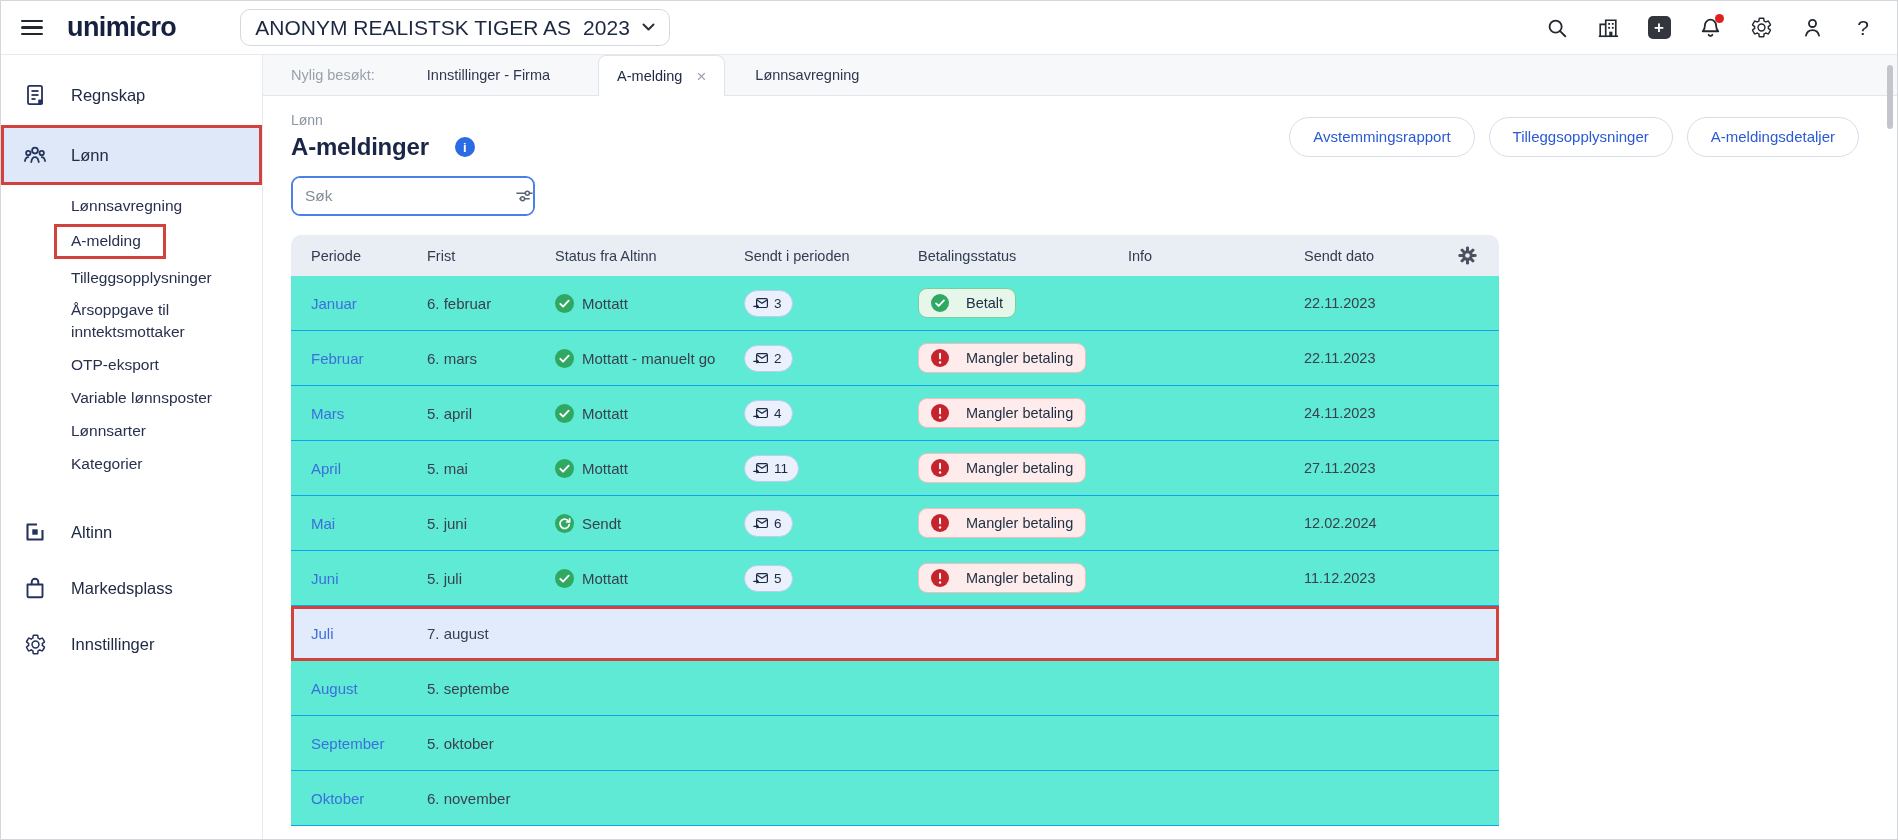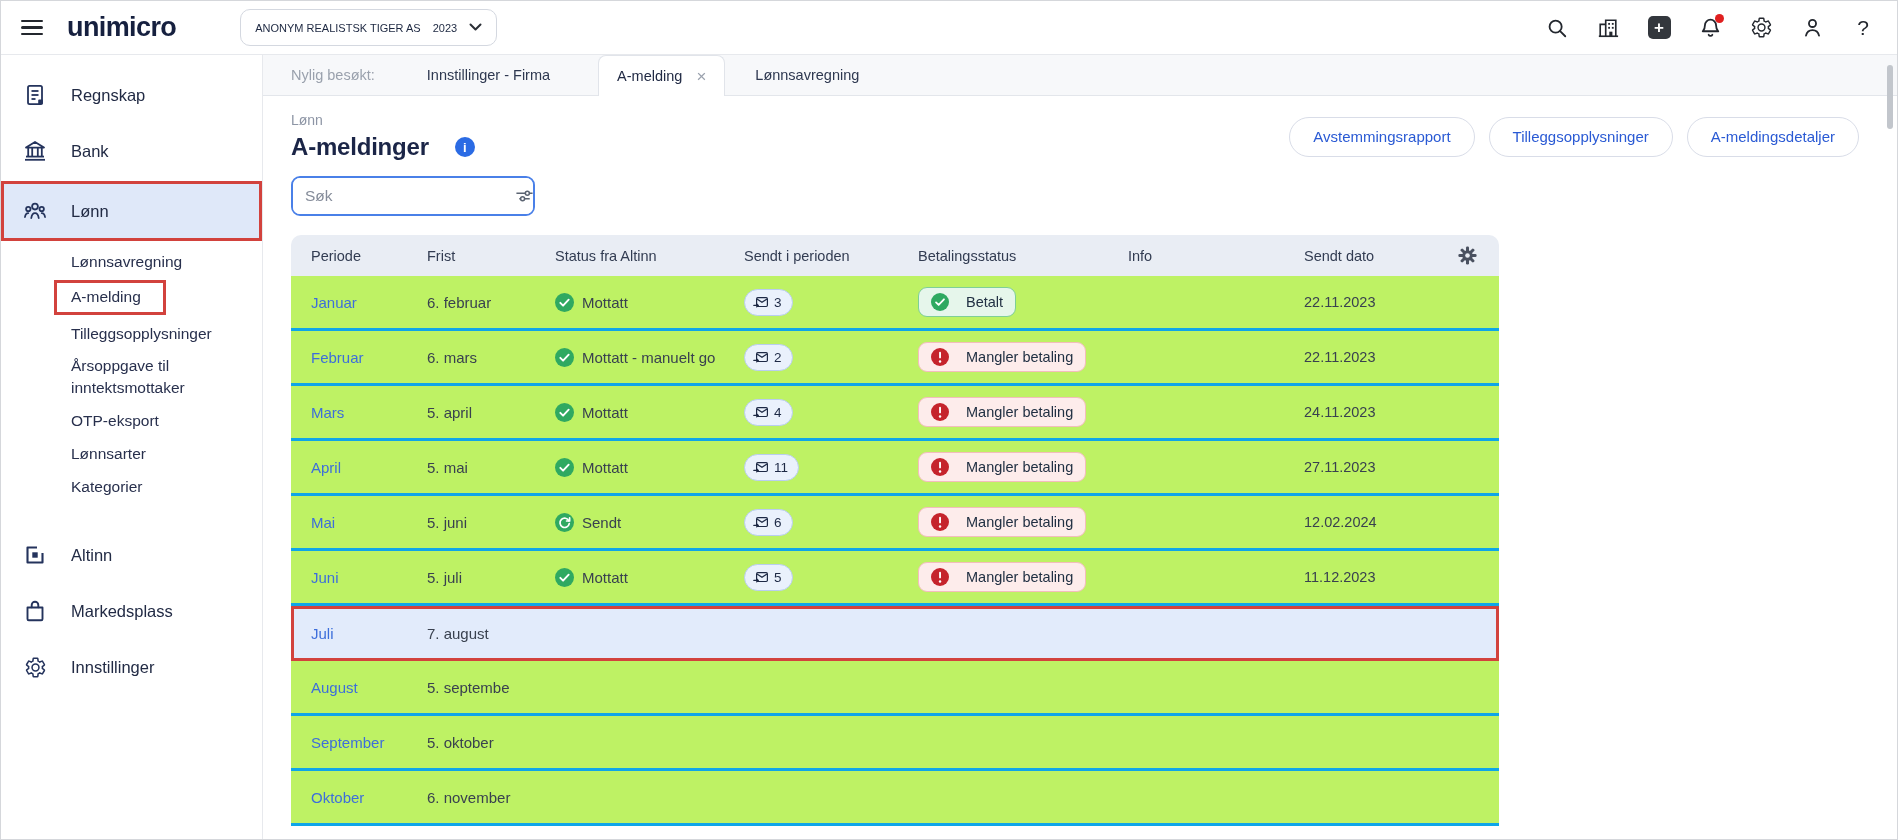--- a/index.html
+++ b/index.html
@@ -4,21 +4,21 @@
 <style>
   * { margin:0; padding:0; box-sizing:border-box; }
   html,body { width:1898px; height:840px; font-family:"Liberation Sans", sans-serif; background:#fff; }
   .screen { width:1898px; height:840px; border:1px solid #d5d7db; background:#fff; display:flex; flex-direction:column; overflow:hidden; position:relative; }
 
   
   .topbar { height:54px; flex:0 0 54px; display:flex; align-items:center; padding:0 22px 0 20px; border-bottom:1px solid #e7e9ed; background:#fff; }
   .hamburger { width:22px; display:flex; flex-direction:column; gap:4px; cursor:pointer; }
   .hamburger span { display:block; height:2.4px; background:#23272e; border-radius:2px; }
   .logo { font-size:27px; font-weight:700; color:#16203f; letter-spacing:-0.6px; margin-left:24px; }
-  .company-select { margin-left:64px; height:37px; border:1px solid #d4d8e0; border-radius:10px; display:flex; align-items:center; padding:0 14px; gap:12px; font-size:11px; color:#1c2740; cursor:pointer; background:#fff; }
+  .company-select { margin-left:64px; height:37px; border:1px solid #d4d8e0; border-radius:10px; display:flex; align-items:center; padding:0 14px; gap:12px; font-size:21px; color:#1c2740; cursor:pointer; background:#fff; }
   .company-select .year { color:#1c2740; }
   .topbar-right { margin-left:auto; display:flex; align-items:center; gap:27px; }
   .tb-ic { width:24px; height:24px; display:flex; align-items:center; justify-content:center; cursor:pointer; position:relative; }
   .plus-btn { width:23px; height:23px; background:#33373d; border-radius:5px; color:#fff; font-size:17px; font-weight:700; display:flex; align-items:center; justify-content:center; line-height:1; }
   .notif-dot { position:absolute; top:-2px; right:-2px; width:9px; height:9px; border-radius:50%; background:#e01f1f; }
   .help-glyph { font-size:21px; color:#23272e; }
 
   
   .body-wrap { flex:1; display:flex; min-height:0; }
 
@@ -54,21 +54,21 @@
   .search-wrap { margin:15px 0 0 28px; width:244px; height:40px; border:2px solid #4a80e8; border-radius:9px; display:flex; align-items:stretch; background:#fff; overflow:hidden; }
   .search-input { flex:1; border:none; outline:none; padding:0 10px 0 12px; font-size:15.5px; color:#333; font-family:"Liberation Sans", sans-serif; }
   .search-input::placeholder { color:#848b99; }
   .search-divider { width:1px; background:#dde1e8; margin:1px 0; }
   .filter-btn { width:40px; display:flex; align-items:center; justify-content:center; cursor:pointer; background:#fff; }
 
   
   .table { margin:19px 0 0 28px; width:1208px; }
   .thead { height:41px; background:#e9edf4; border-radius:10px 10px 0 0; display:grid; grid-template-columns:116px 128px 189px 174px 210px 176px 150px 1fr; align-items:center; padding:0 22px 0 20px; font-size:14.5px; color:#323c52; }
   .thead .gear-cell { justify-self:end; display:flex; cursor:pointer; }
-  .trow { height:55px; border-bottom:3px solid #0ea5e9; display:grid; grid-template-columns:116px 128px 189px 174px 210px 176px 150px 1fr; align-items:center; padding:0 22px 0 20px; font-size:15px; color:#39414f; background:#bef264; }
+  .trow { height:55px; border-bottom:1px solid #0ea5e9; display:grid; grid-template-columns:116px 128px 189px 174px 210px 176px 150px 1fr; align-items:center; padding:0 22px 0 20px; font-size:15px; color:#39414f; background:#5eead4; }
   .trow.highlight { background:#e2ebfb; border:3px solid #d2423d; padding:0 19px 0 17px; }
   .period-link { color:#3d6edb; cursor:pointer; }
   .status-cell { display:flex; align-items:center; gap:8px; white-space:nowrap; overflow:hidden; }
   .sent-badge { display:inline-flex; align-items:center; gap:5px; height:27px; padding:0 10px 0 8px; border:1px solid #b9cdf0; background:#eaf1fc; border-radius:14px; font-size:13.5px; color:#1d2945; width:fit-content; cursor:pointer; }
   .pay-pill { display:inline-flex; align-items:center; gap:17px; height:30px; padding:0 12px; border-radius:9px; font-size:14.5px; color:#213043; width:fit-content; }
   .pay-pill.paid { background:#e6f6eb; border:1px solid #7ecf97; }
   .pay-pill.missing { background:#fdeceb; border:1px solid #f3bdbb; }
   .date-cell { font-size:14.5px; color:#39414f; }
 
   .scroll-thumb { position:absolute; right:4px; top:64px; width:6px; height:64px; border-radius:3px; background:#c2c6cc; }
@@ -144,34 +144,20 @@
           <svg width="24" height="24" viewBox="0 0 24 24" fill="none" stroke="#24335c" stroke-width="1.8">
               <rect x="5" y="2.8" width="14" height="18.4" rx="1.6"></rect>
               <line x1="8.5" y1="8" x2="15.5" y2="8"></line>
               <line x1="8.5" y1="12" x2="15.5" y2="12"></line>
               <line x1="8.5" y1="16" x2="12.5" y2="16"></line>
               <rect x="15.2" y="16.6" width="4.6" height="5" fill="#24335c" stroke="none" rx="1"></rect>
             </svg>
         </span>
         <span>Regnskap</span>
       </div>
-      <div class="nav-item">
-        <span class="ic">
-          <svg width="24" height="24" viewBox="0 0 24 24" fill="none" stroke="#24335c" stroke-width="1.8">
-              <path d="M3 8.6L12 3l9 5.6H3z" stroke-linejoin="round"></path>
-              <line x1="5.2" y1="8.6" x2="5.2" y2="17"></line>
-              <line x1="9.2" y1="8.6" x2="9.2" y2="17"></line>
-              <line x1="14.8" y1="8.6" x2="14.8" y2="17"></line>
-              <line x1="18.8" y1="8.6" x2="18.8" y2="17"></line>
-              <line x1="3" y1="17.6" x2="21" y2="17.6"></line>
-              <line x1="2" y1="20.8" x2="22" y2="20.8"></line>
-            </svg>
-        </span>
-        <span>Bank</span>
-      </div>
       <div class="nav-item active">
         <span class="ic">
           <svg width="24" height="24" viewBox="0 0 24 24" fill="none" stroke="#24335c" stroke-width="1.8">
               <circle cx="12" cy="7.6" r="2.9"></circle>
               <path d="M8.3 19c.4-3.1 1.8-4.9 3.7-4.9s3.3 1.8 3.7 4.9" stroke-linecap="round"></path>
               <circle cx="5.3" cy="10" r="2.2"></circle>
               <path d="M2 18c.3-2.5 1.5-3.9 3.3-3.9" stroke-linecap="round"></path>
               <circle cx="18.7" cy="10" r="2.2"></circle>
               <path d="M22 18c-.3-2.5-1.5-3.9-3.3-3.9" stroke-linecap="round"></path>
             </svg>
@@ -185,20 +171,23 @@
         <span class="sub-annotated-box">A-melding</span>
       </div>
       <div class="sub-item">
         <span>Tilleggsopplysninger</span>
       </div>
       <div class="sub-item wrap">
         <span>Årsoppgave til inntektsmottaker</span>
       </div>
       <div class="sub-item">
         <span>OTP-eksport</span>
+      </div>
+      <div class="sub-item">
+        <span>Variable lønnsposter</span>
       </div>
       <div class="sub-item">
         <span>Lønnsarter</span>
       </div>
       <div class="sub-item">
         <span>Kategorier</span>
       </div>
       <div class="nav-gap"></div>
       <div class="nav-item">
         <span class="ic">

